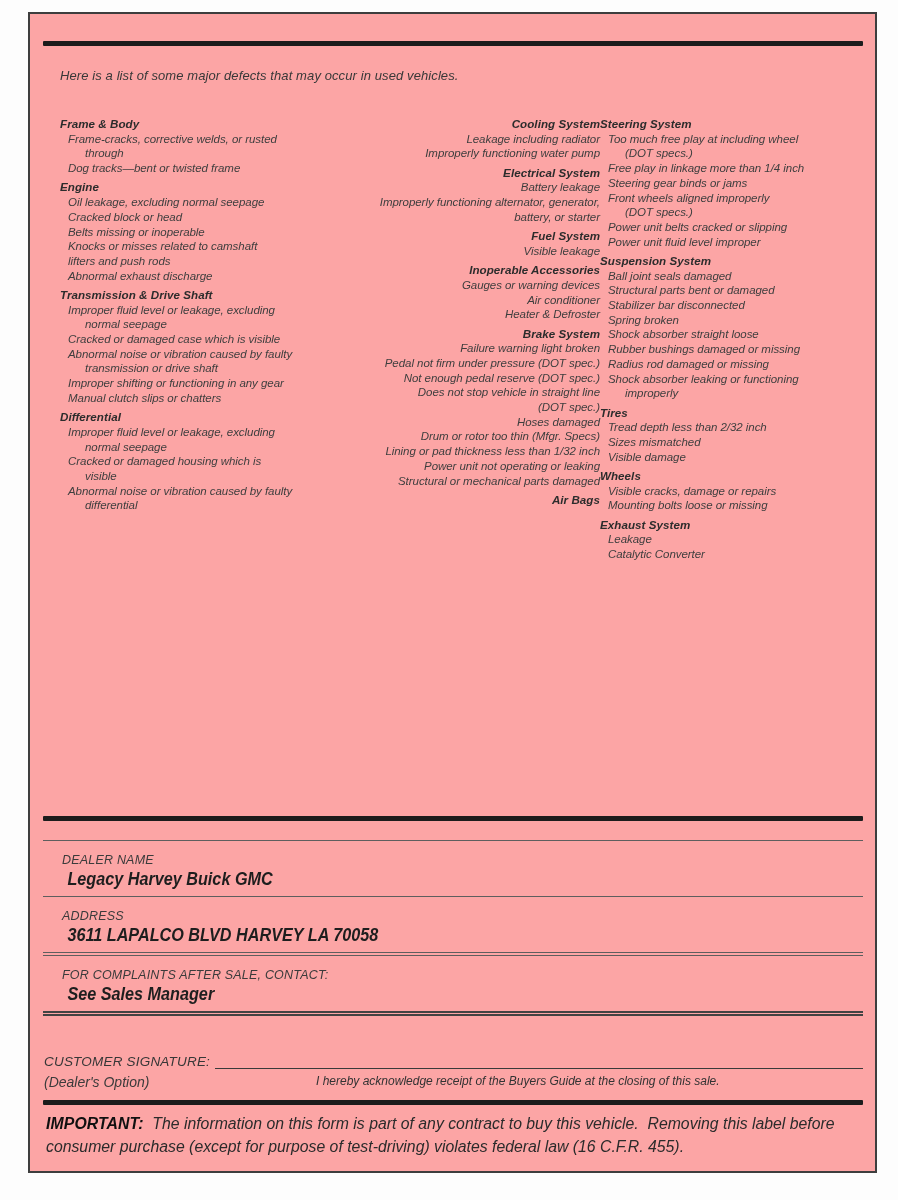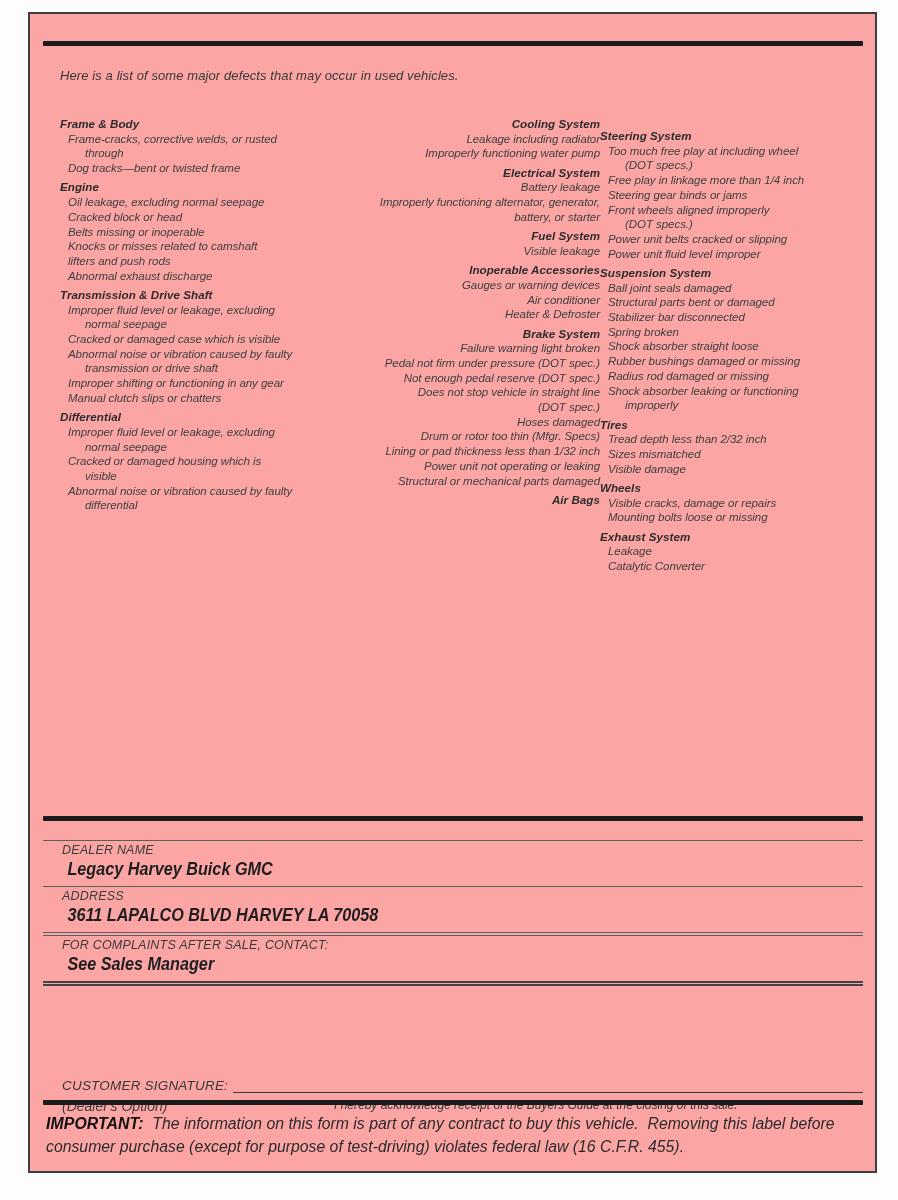--- a/index.html
+++ b/index.html
@@ -23,47 +23,47 @@
   .rule-bottom { top:1086px; }
 
   .intro {
     position:absolute; left:30px; top:54px; margin:0;
     font-size:13px; color:#383838; letter-spacing:0.1px;
   }
 
   .cols { position:absolute; left:30px; top:103px; right:8px; display:flex; }
   .col1 { width:265px; }
   .col2 { width:275px;text-align:right; }
-  .col3 { flex:1;margin-top:12px; }
+  .col3 { flex:1; }
   .cat-h {
     font-weight:bold; font-size:11.6px; line-height:14.7px;
     color:#2c2c2c; margin-top:4.6px; letter-spacing:0.05px;
   }
   .cat:first-child .cat-h { margin-top:0; }
   .item {
     font-size:11.5px; line-height:14.7px; color:#3e3e3e;
     padding-left:8px; letter-spacing:-0.05px; white-space:nowrap;
   }
   .item.ind { padding-left:25px; }
 
   .dealer { position:absolute; left:13px; right:12px; top:826px; }
-  .field { border-top:1px solid #5e5e5e; padding:2px 0 5px 19px; position:relative; }
+  .field { border-top:1px solid #5e5e5e; padding:12px 0 5px 19px; position:relative; }
   .field.dbl { border-top:4px double #5e5e5e; }
   .f-label {
     font-size:12.5px; line-height:14px; color:#3b3b3b; letter-spacing:0.2px;
   }
   .f-label-email { position:absolute; left:414px; top:2px; }
   .f-value {
     font-size:18px; line-height:24px; min-height:24px; font-weight:bold;
     color:#1e1e1e; padding-left:6px; white-space:nowrap;
     transform:scaleX(0.9); transform-origin:0 50%;
   }
   .dealer-end { border-top:5px double #434343; height:0; }
 
-  .sig { position:absolute; left:32px; right:12px; top:1040px;margin-top:24px; }
+  .sig { position:absolute; left:14px; right:12px; top:1040px; }
   .sig-row1 { display:flex; align-items:flex-end; }
   .sig-label { font-size:13.5px; color:#373737; white-space:nowrap; letter-spacing:0.2px; }
   .sig-rule { flex:1; margin-left:5px; border-bottom:1.5px solid #3a3a3a; height:13px; }
   .sig-row2 { position:relative; margin-top:4px; height:16px; }
   .sig-option { font-size:14px; color:#3b3b3b; }
   .sig-ack { position:absolute; left:272px; top:1px; font-size:12px; color:#333; }
 
   .important {
     position:absolute; left:16px; right:22px; top:1099px; margin:0;
     font-size:15.8px; line-height:22.5px; color:#2b2b2b; white-space:pre-wrap;

